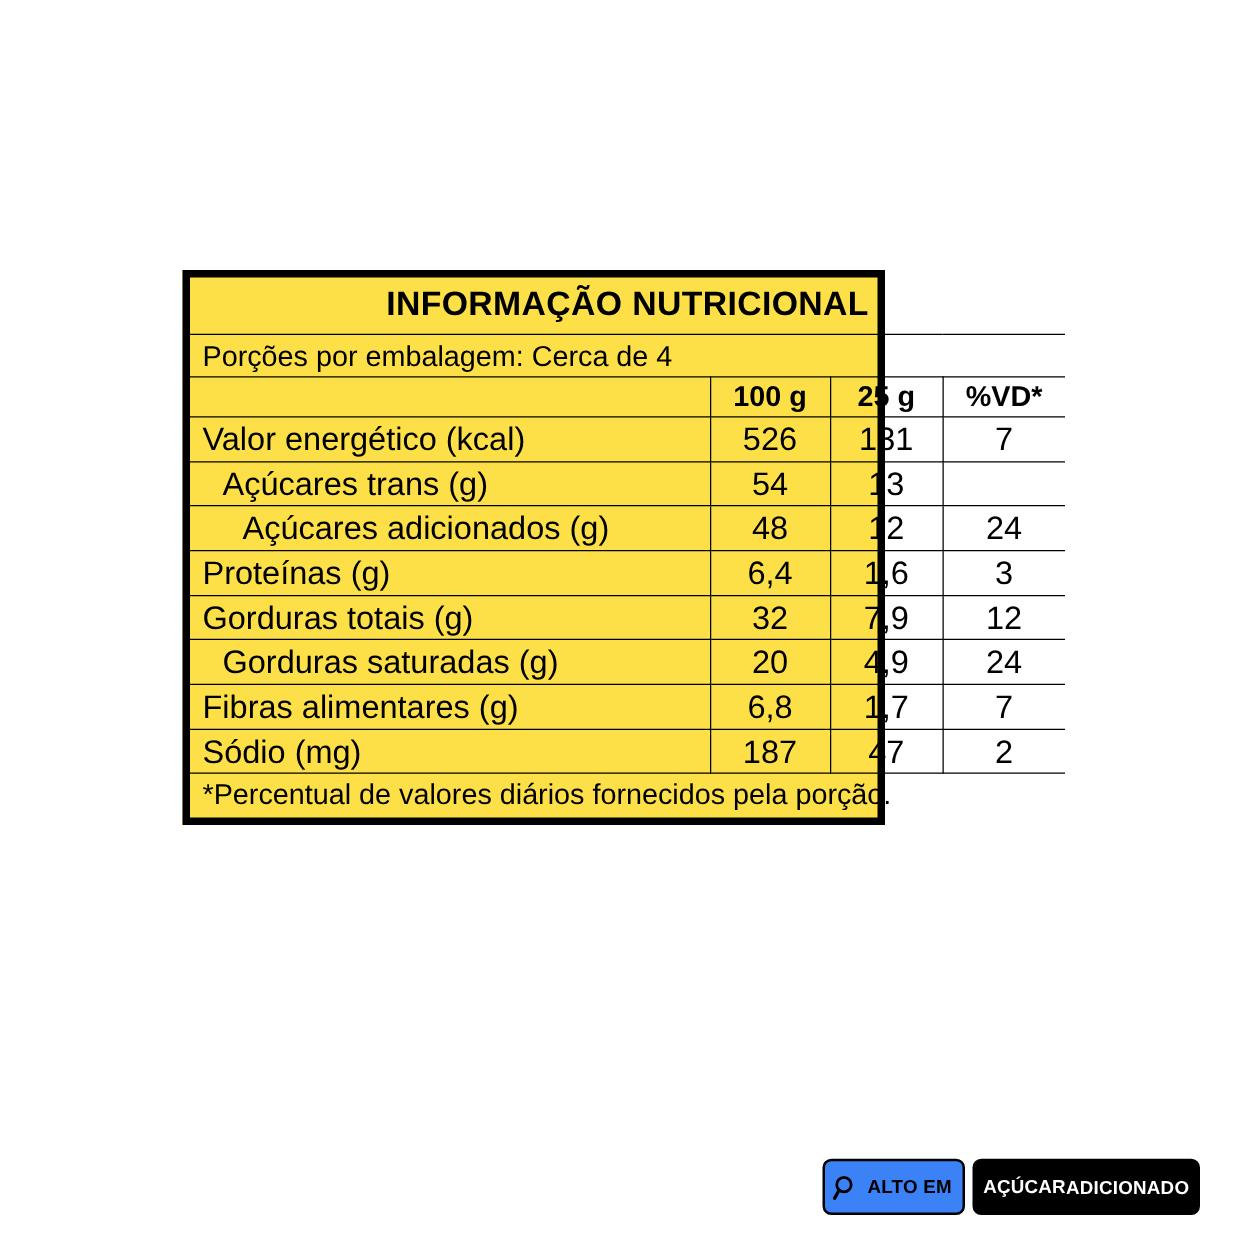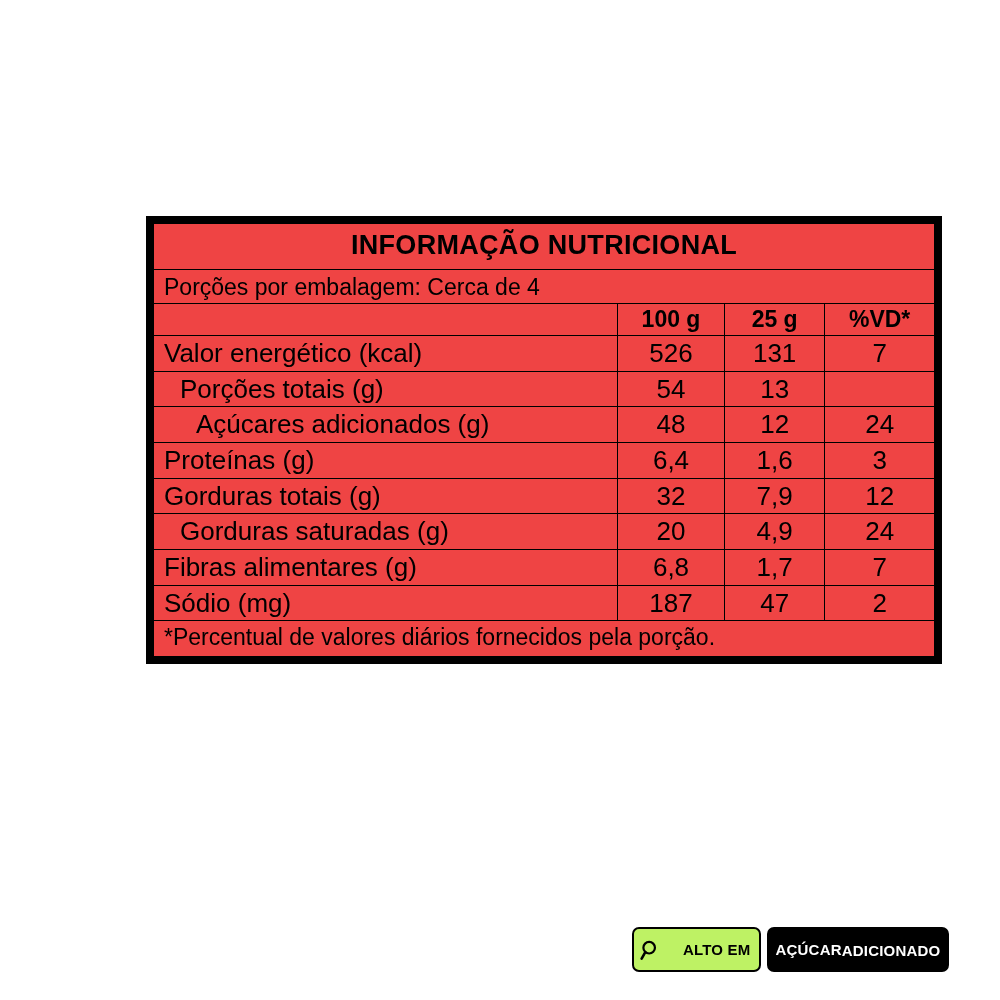--- a/index.html
+++ b/index.html
@@ -14,24 +14,24 @@
     font-family: "Liberation Sans", sans-serif;
     color: #000000;
     overflow: hidden;
   }
 
   
   .nutri-wrap {
     position: absolute;
     left: 146px;
     top: 216px;
-    width: 796px;
-    border: 8px solid #000000;
+    width: 562px;
+    border: 6px solid #000000;
     box-sizing: border-box;
-    background: #ef4444;
+    background: #fde047;
   }
   table.nutri {
     border-collapse: collapse;
     width: 100%;
     table-layout: fixed;
   }
   table.nutri td {
     border: 1px solid #000;
     padding: 2px 6px;
     font-size: 26px;
@@ -100,24 +100,25 @@
     background: #000;
     color: #fff;
     border: 2px solid #000;
     border-radius: 7px;
     display: flex;
     align-items: center;
     box-sizing: border-box;
     height: 45px;
   }
   .seal-lens {
-    background: #bef264;
+    background: #3b82f6;
     color: #000;
     padding: 0 8px 0 6px;
-    gap: 21px;
+    gap: 6px;
+    margin-left: 26px;
   }
   .lens-icon {
     width: 22px;
     height: 22px;
     flex: 0 0 auto;
     display: block;
   }
   .seal-lens .seal-text {
     color: #000;
     font-weight: bold;
@@ -168,21 +169,21 @@
         <td class="hdr">%VD*</td>
       </tr>
 
       <tr>
         <td class="nut-name">Valor energético (kcal)</td>
         <td class="val">526</td>
         <td class="val">131</td>
         <td class="val">7</td>
       </tr>
       <tr>
-        <td class="nut-name indent1">Porções totais (g)</td>
+        <td class="nut-name indent1">Açúcares trans (g)</td>
         <td class="val">54</td>
         <td class="val">13</td>
         <td class="val"></td>
       </tr>
       <tr>
         <td class="nut-name indent2">Açúcares adicionados (g)</td>
         <td class="val">48</td>
         <td class="val">12</td>
         <td class="val">24</td>
       </tr>

